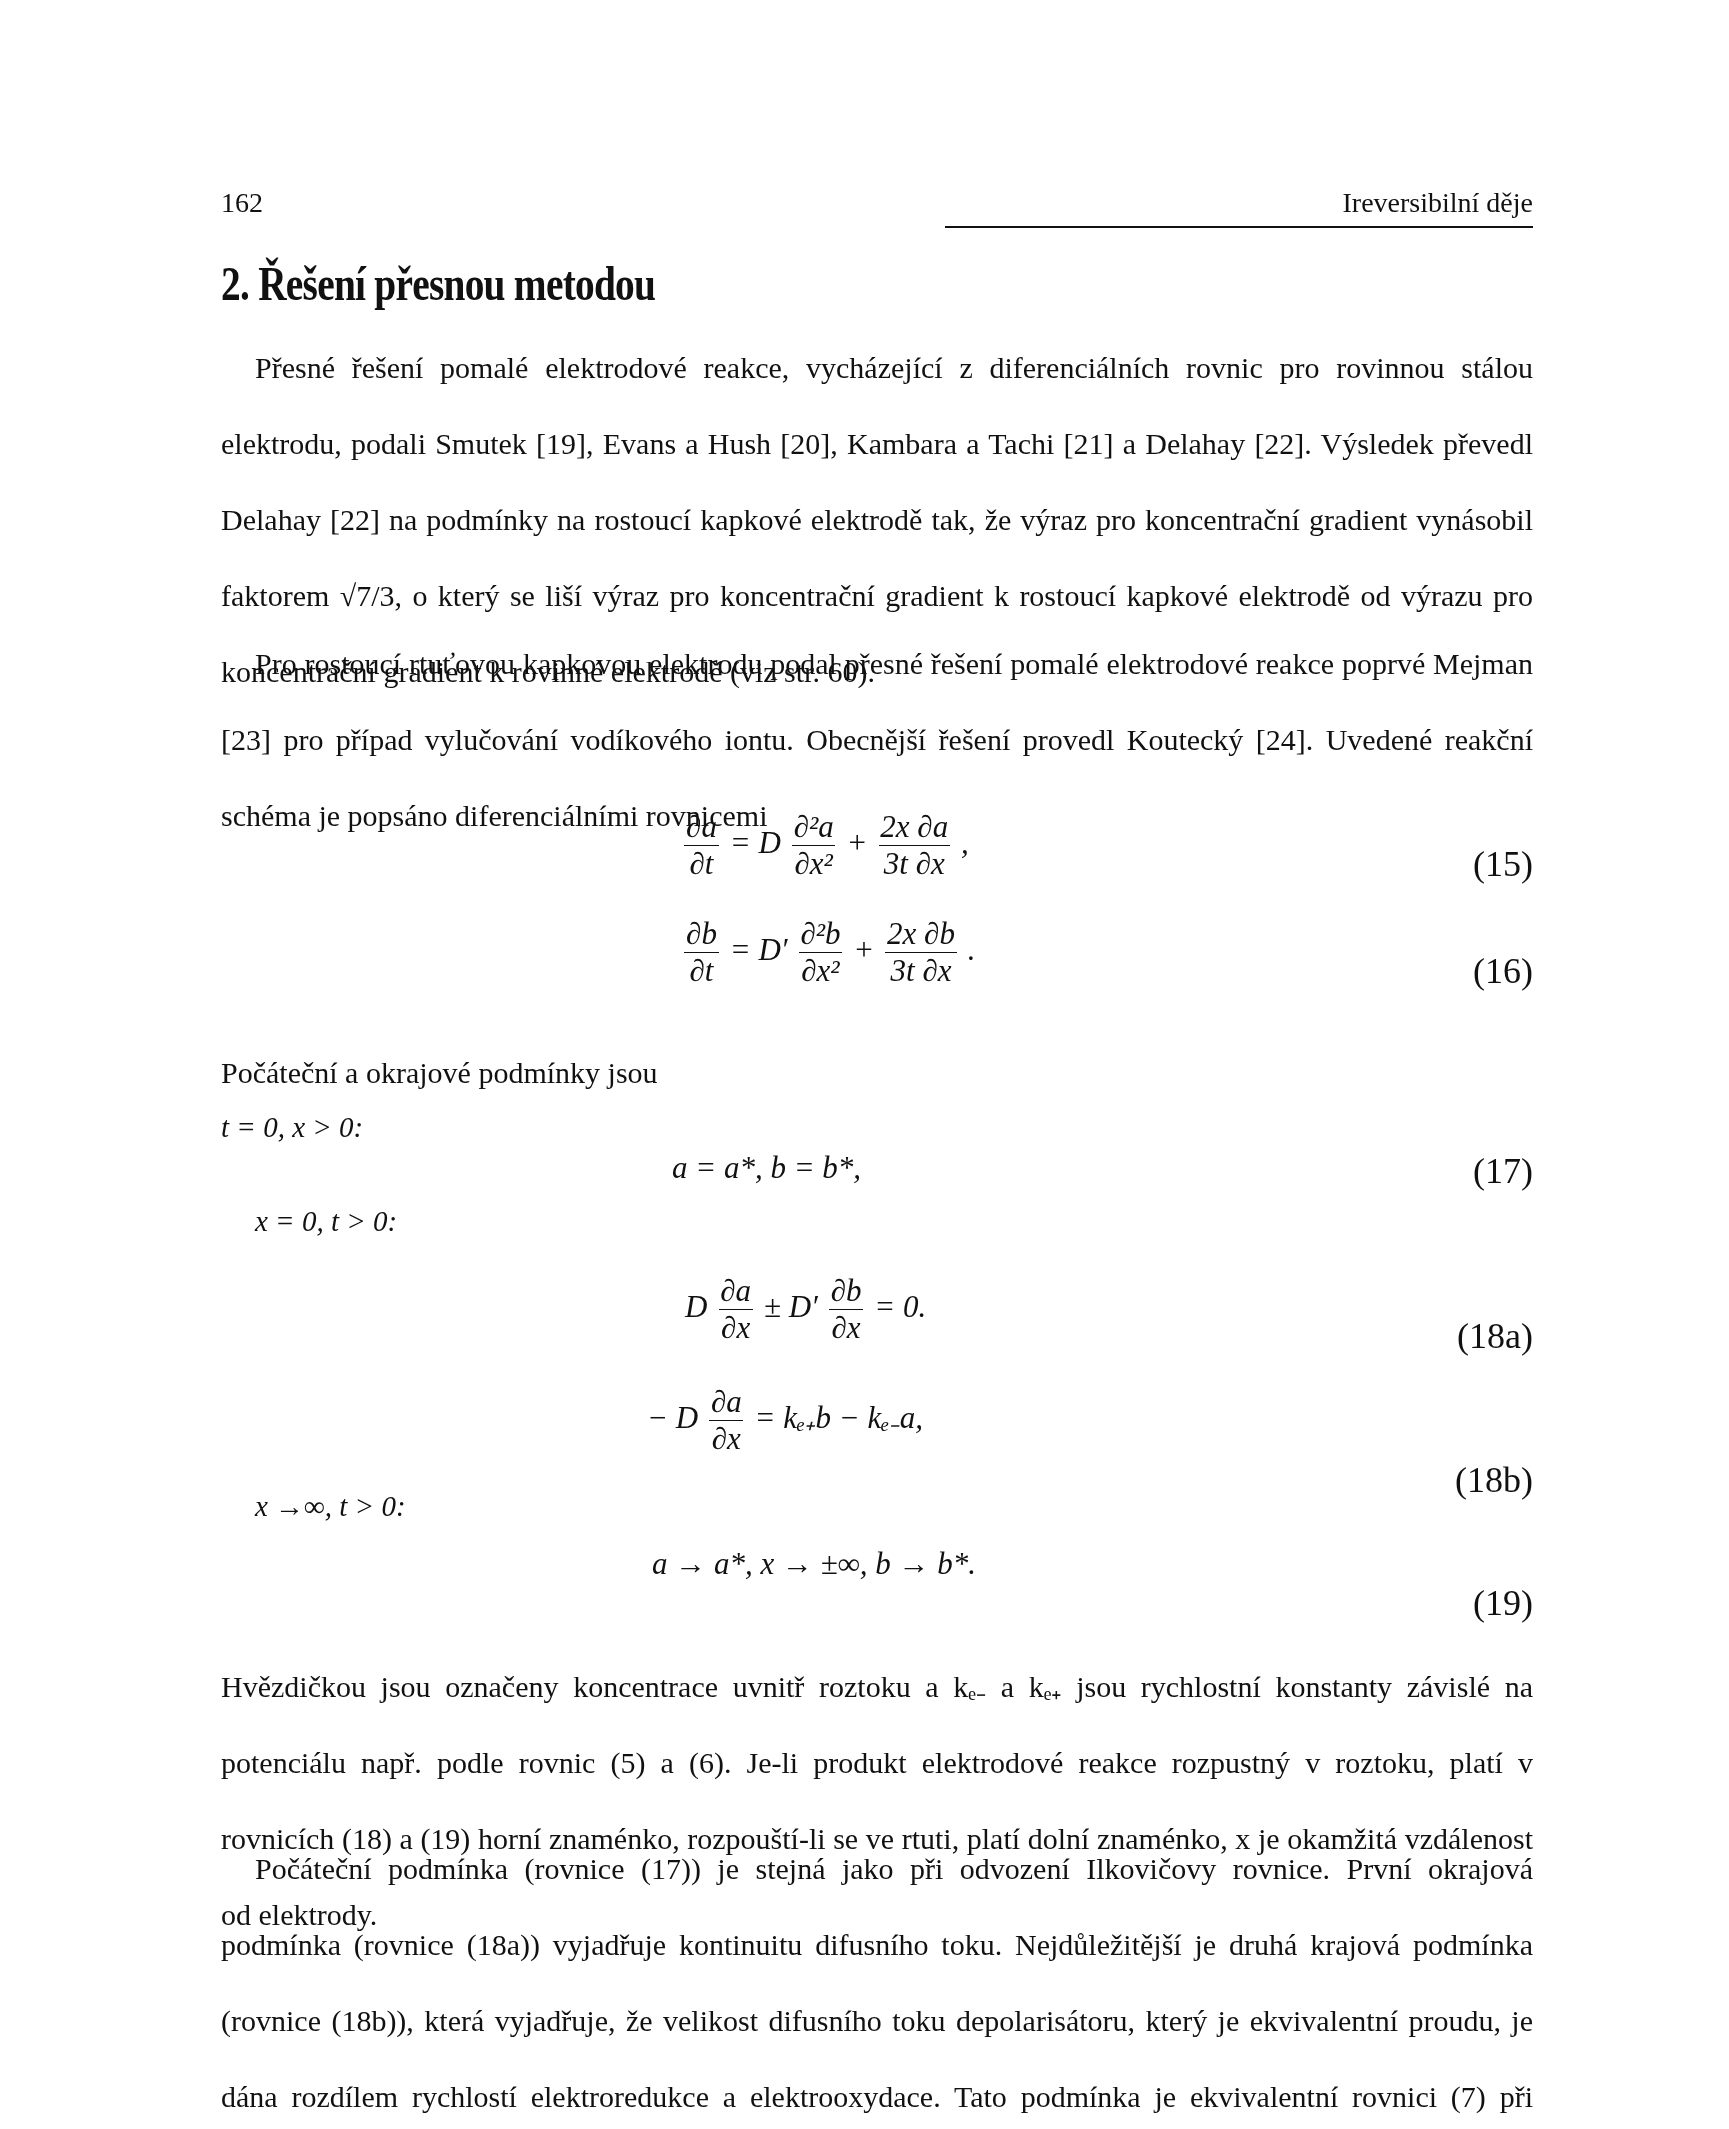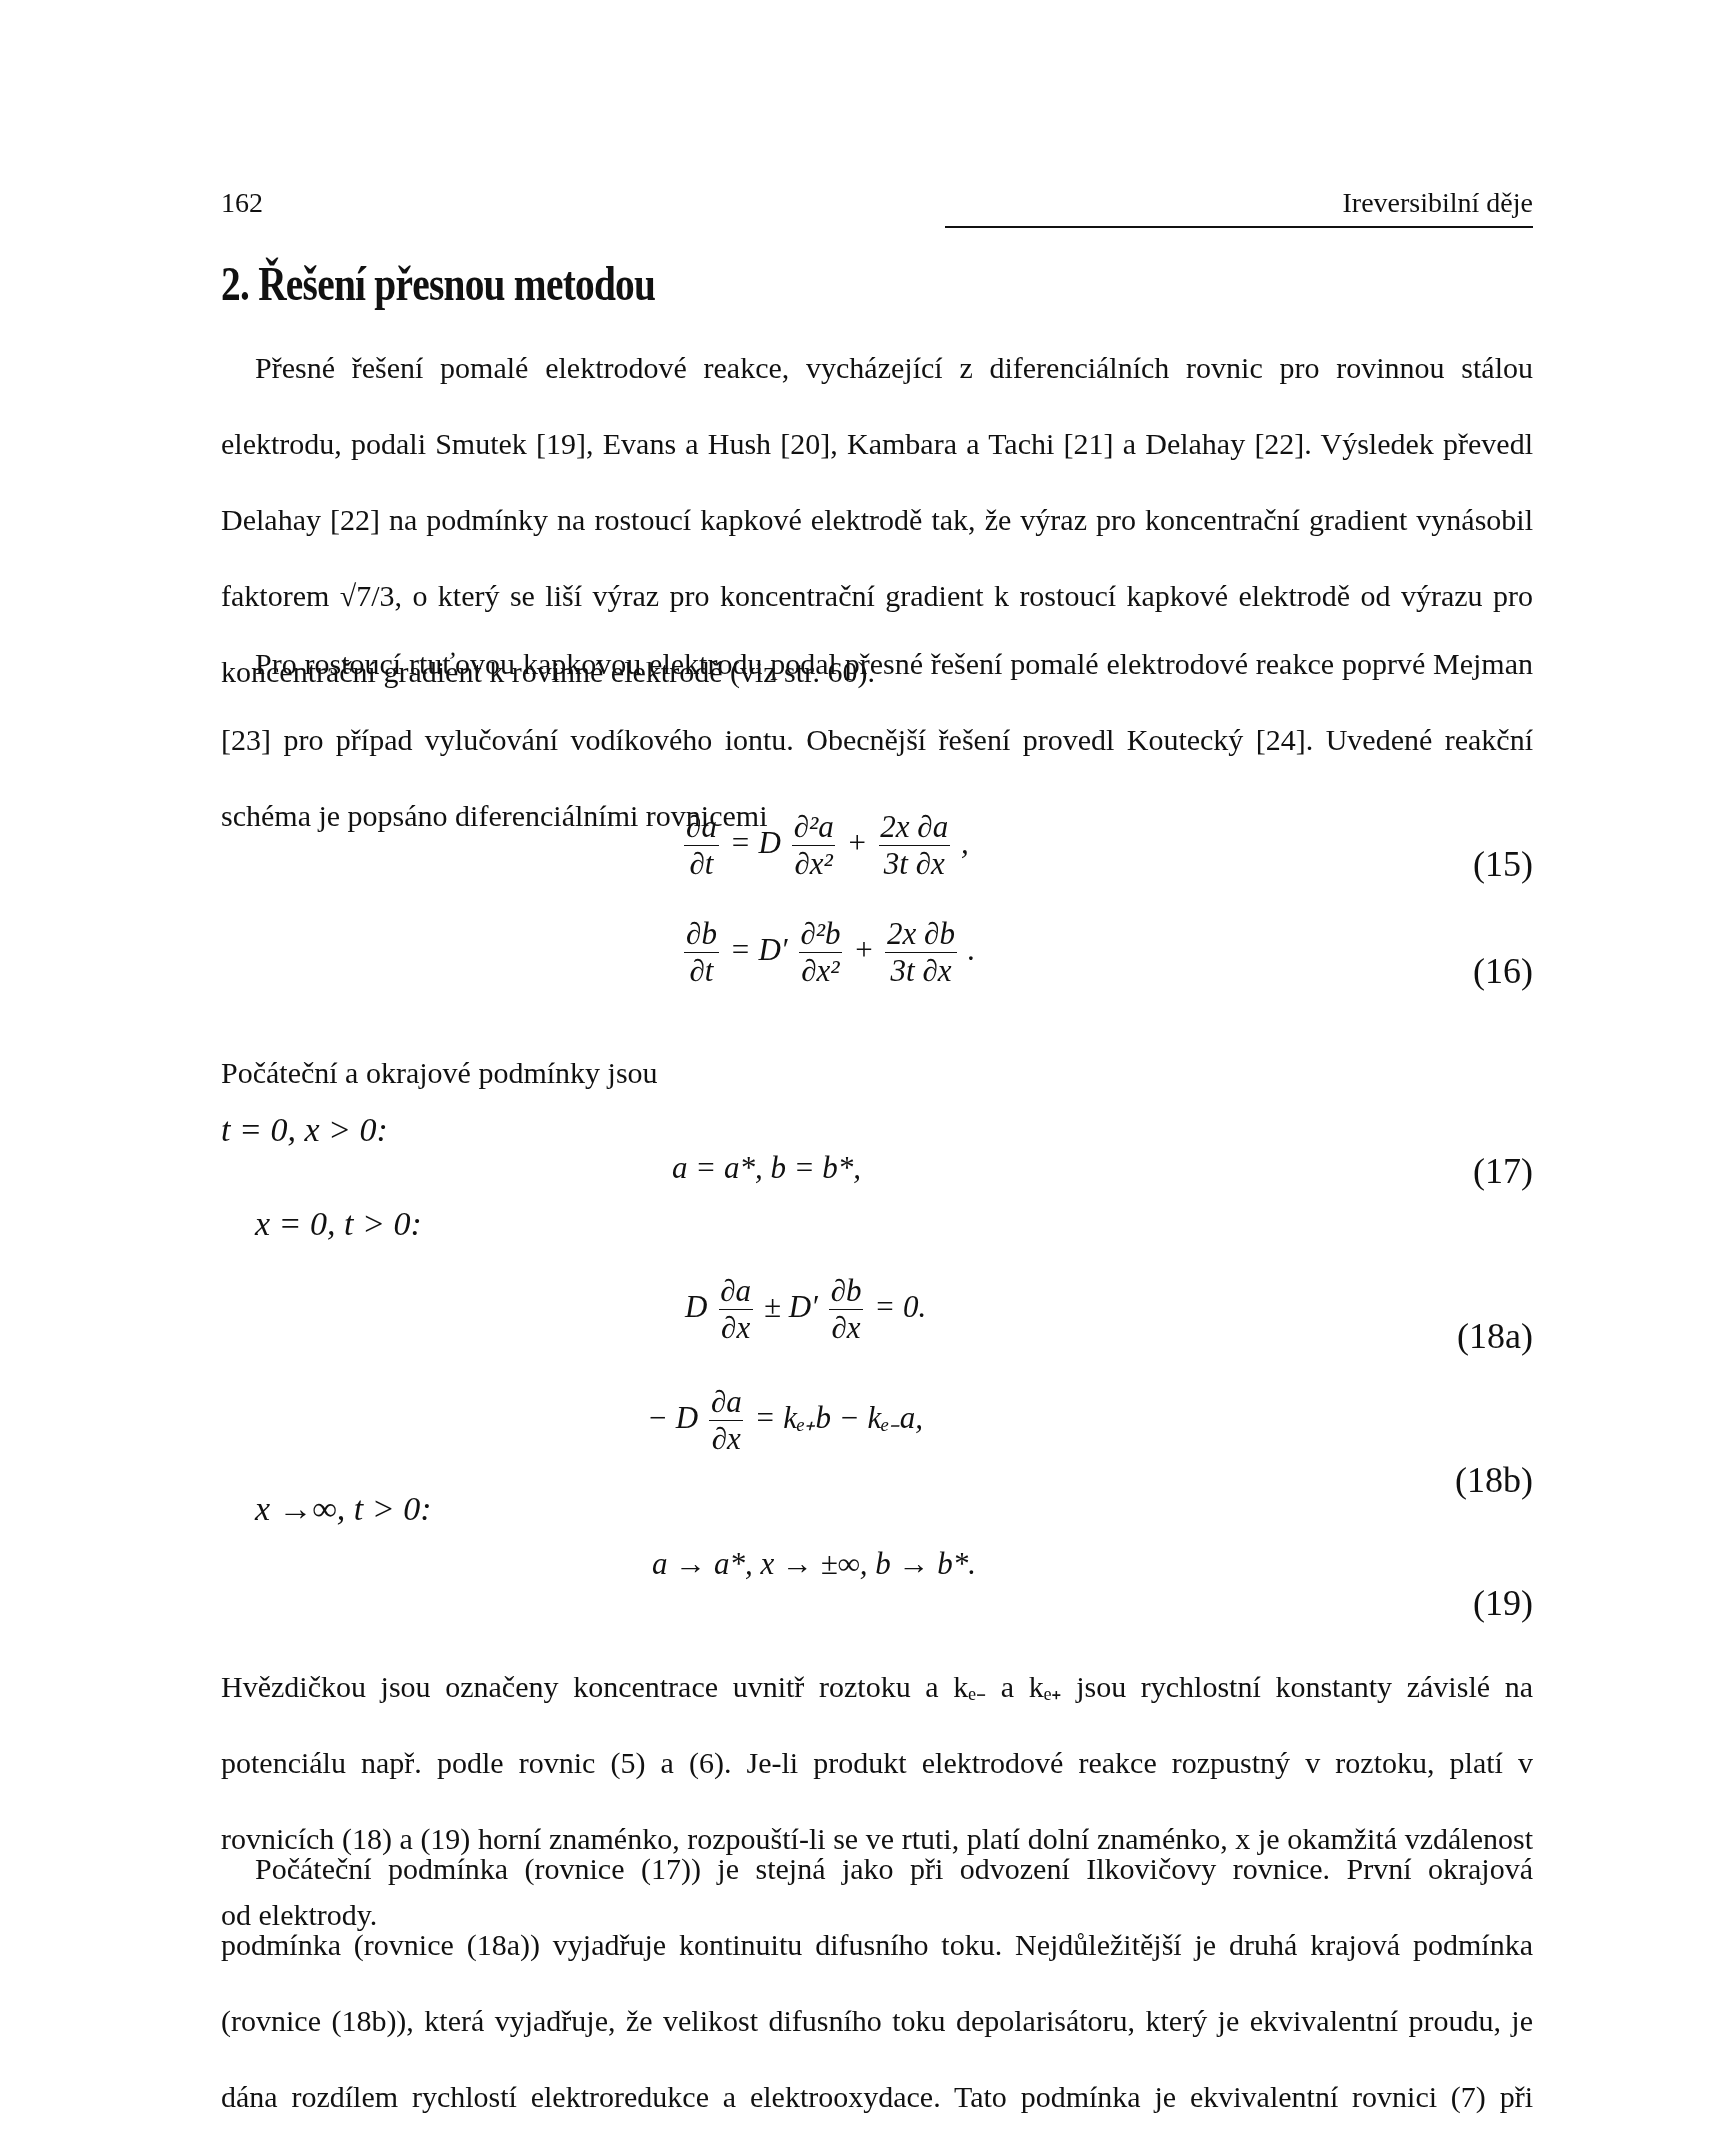--- a/index.html
+++ b/index.html
@@ -10,21 +10,21 @@
   .running { position:absolute; right:0; top:0; }
   .rule { position:absolute; top:226px; left:724px; width:588px; height:2.1px; background:#111; }
   .sect { position:absolute; top:256px; left:0; font-size:48px; font-weight:bold; letter-spacing:-0.9px; transform:scaleX(0.82); transform-origin:left; }
   .para { position:absolute; left:0; width:1312px; font-size:30px; line-height:76px; text-align:justify; }
   .indent { text-indent:34px; }
   .eq { position:absolute; font-family:"Liberation Serif", serif; font-style:italic; font-size:31px; }
   .eqnum { position:absolute; right:0; font-size:36px; font-style:normal; }
   .frac { display:inline-block; vertical-align:middle; text-align:center; margin:0 3.4px; }
   .frac .n { display:block; border-bottom:1.7px solid #111; padding:0 1.7px; }
   .frac .d { display:block; padding:0 1.7px; }
-  .cond { position:absolute; left:0; font-size:34px; }
+  .cond { position:absolute; left:0; font-size:29px; }
 </style>
 </head>
 <body>
 
 <div class="page">
   <div class="header">
     <span class="pnum">162</span>
     <span class="running">Ireversibilní děje</span>
   </div>
   <div class="rule"></div>

